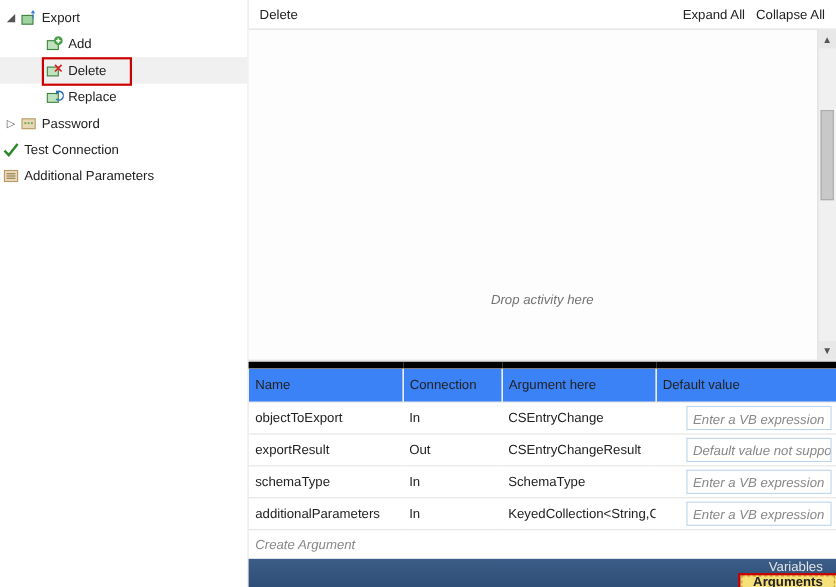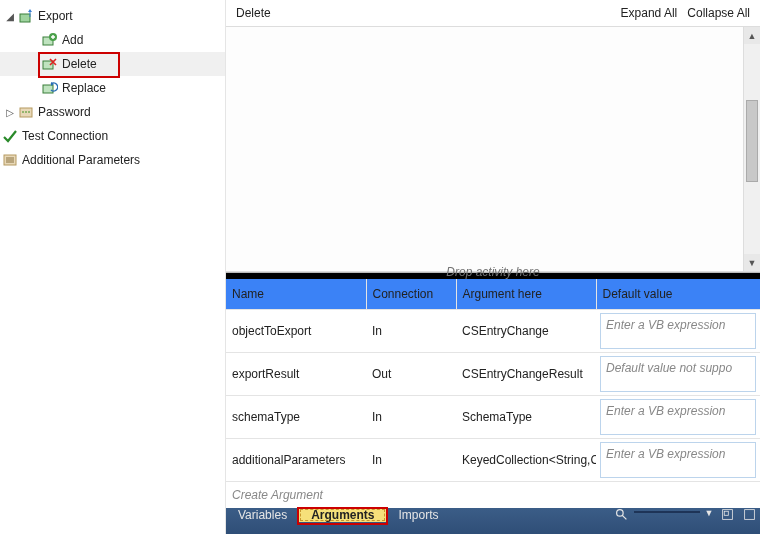--- a/index.html
+++ b/index.html
@@ -141,38 +141,40 @@
   .col-type  { width: 140px; }
   .col-def   { }
   .expr-cell {
     padding: 3px 4px !important;
   }
   .expr-box {
     border: 1px solid #bcd4ec;
     color: #888;
     font-style: italic;
     padding: 4px 5px;
-    height: 36px;
+    height: 22px;
     line-height: 14px;
     overflow: hidden;
+    margin-left: 24px;
   }
   .create-row td {
     font-style: italic;
     color: #888;
     border: none;
     padding-top: 6px;
   }
   
   .bottom-bar {
     height: 26px;
     background: linear-gradient(#3b5d87, #2f4e77);
     display: flex;
-    align-items: flex-start;
+    align-items: flex-end;
     color: #e6e6e6;
     font-size: 12px;
+    flex-direction: column;
   }
   .bottom-bar .tab {
     padding: 0 12px;
     display: flex;
     align-items: center;
     cursor: pointer;
   }
   .bottom-bar .tab.active {
     position: relative;
     background: #f6e07a;

